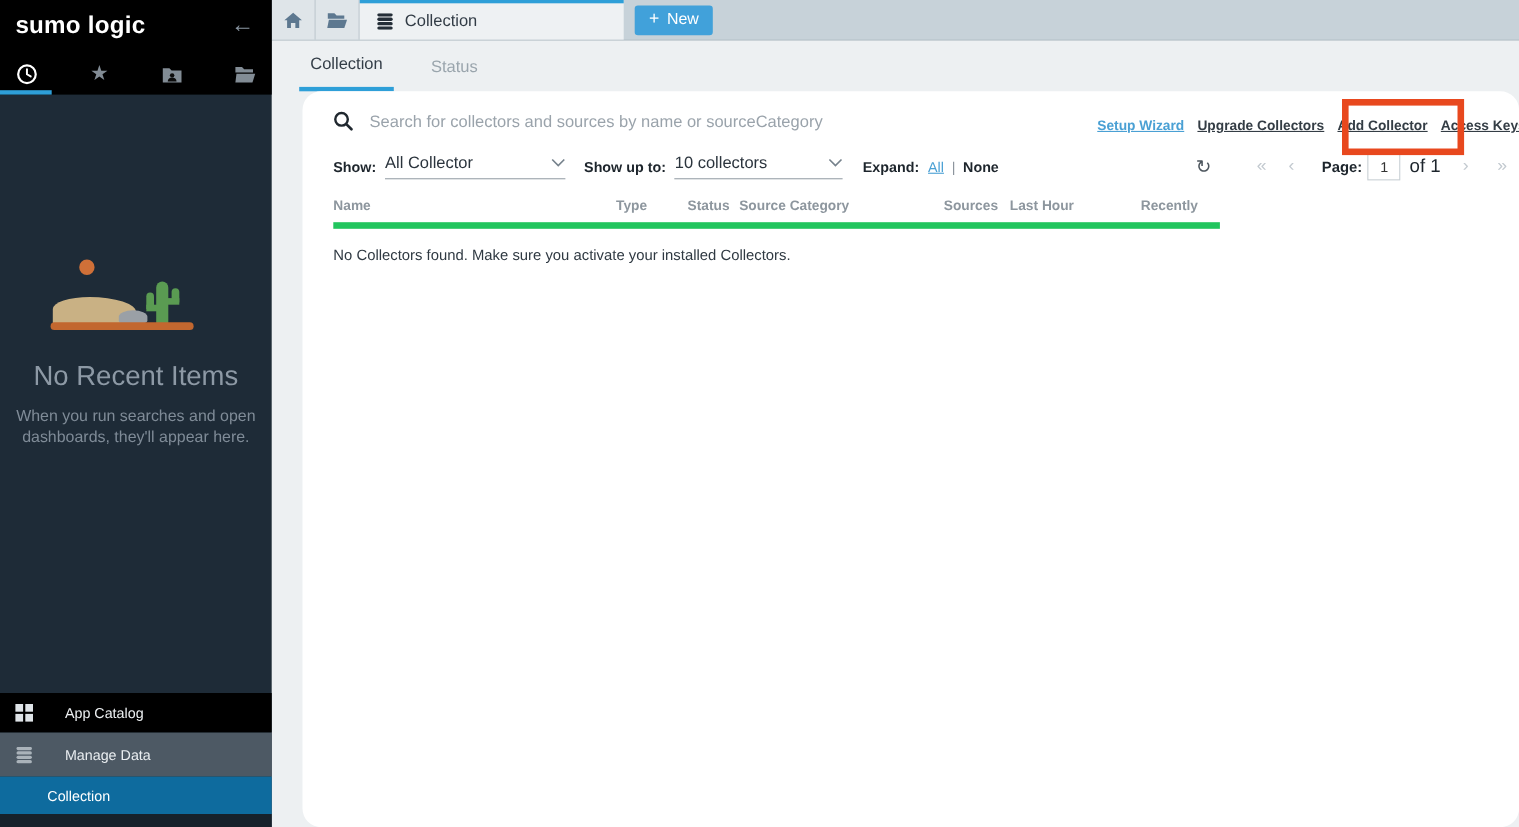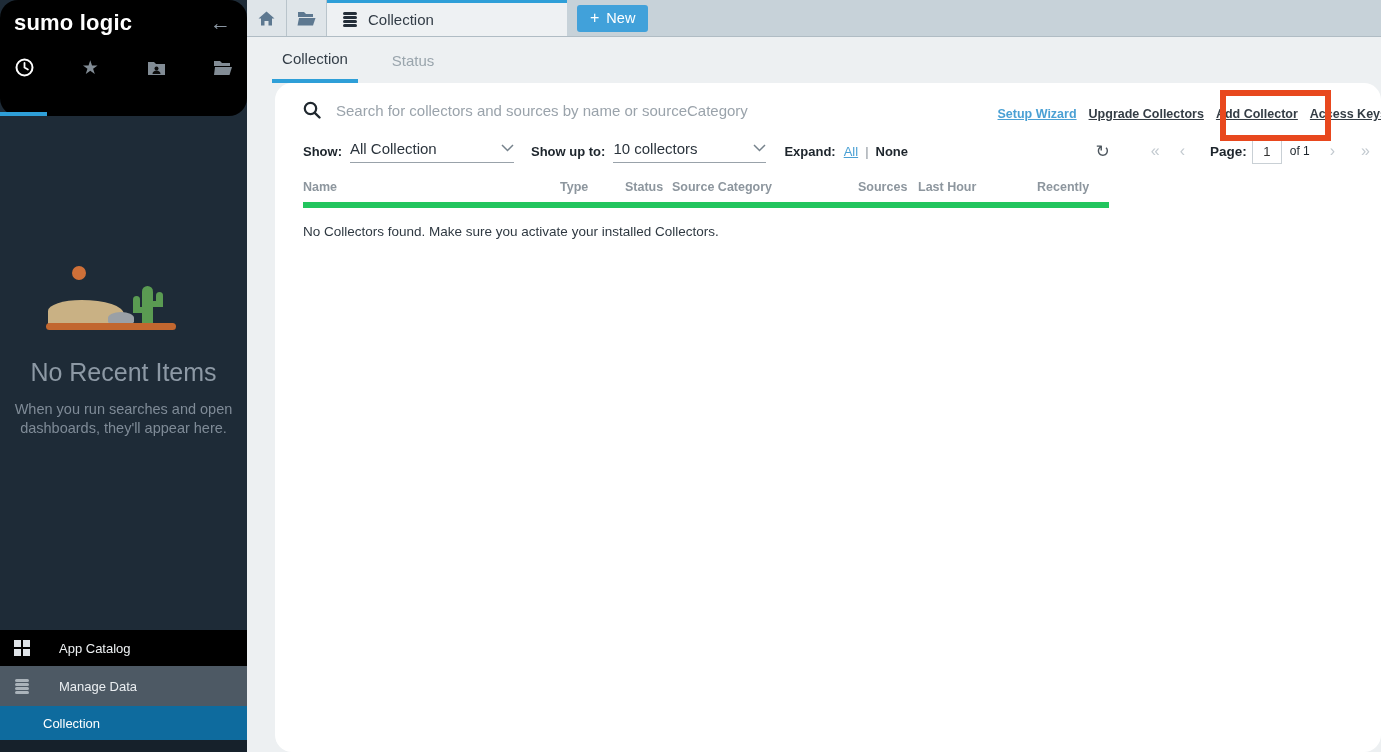--- a/index.html
+++ b/index.html
@@ -1,21 +1,21 @@
 <!DOCTYPE html>
 <html><head>
 <meta charset="utf-8">
 <style>
   * { margin:0; padding:0; box-sizing:border-box; }
   html,body { width:1381px; height:752px; font-family:"Liberation Sans", sans-serif; overflow:hidden; background:#edf0f2; }
   .app { position:relative; width:1381px; height:752px; display:flex; }
 
   
   .sidebar { width:247px; min-width:247px; height:752px; background:#1e2b37; display:flex; flex-direction:column; position:relative; }
-  .sb-header { height:116px; background:#000; position:relative;border-radius:18px; }
+  .sb-header { height:86px; background:#000; position:relative; }
   .logo-row { height:45px; display:flex; align-items:center; justify-content:space-between; padding:0 16px 0 14px; }
   .logo { color:#fff; font-size:22px; font-weight:700; letter-spacing:.2px; }
   .back-arrow { color:#8a96a2; font-size:21px; line-height:1; cursor:pointer; }
   .icons-row { height:45px; display:flex; align-items:center; justify-content:space-between; padding:0 14px; }
   .nav-ico { width:20px; height:20px; display:flex; align-items:center; justify-content:center; color:#828c95; cursor:pointer; }
   .star-glyph { font-size:19px; line-height:1; color:#828c95; }
   .active-bar { position:absolute; left:0; bottom:0; width:47px; height:4px; background:#2e9fd8; }
 
   .recent-dd { margin:16px 14px 0 14px; padding-bottom:13px; border-bottom:1px solid #57626d; display:flex; align-items:center; justify-content:space-between; cursor:pointer; }
   .recent-dd-label { color:#e2e8ed; font-size:15px; }
@@ -82,21 +82,21 @@
   .chev { margin-top:4px; }
   .expand-all { font-size:13px; color:#4aa0d4; text-decoration:underline; cursor:pointer; }
   .expand-pipe { font-size:13px; color:#8a939b; margin:0 7px; }
   .expand-none { font-size:13px; font-weight:600; color:#1d252c; cursor:pointer; }
   .pager { position:absolute; right:0; top:0; height:30px; display:flex; align-items:center; }
   .refresh { font-size:17px; color:#4d565e; margin-right:41px; cursor:pointer; }
   .pg-arrow { font-size:16px; color:#c3cad0; cursor:default; }
   .pg-first { margin-right:20px; } .pg-prev { margin-right:25px; }
   .pg-label { font-size:13.5px; font-weight:600; color:#1d252c; margin-right:5px; }
   .pg-input { width:30px; height:25px; border:1px solid #c9d0d5; text-align:center; font-size:13px; color:#333; margin-right:8px; font-family:inherit; outline:none; }
-  .pg-of { font-size:12px; color:#1d252c; margin-right:20px; }
+  .pg-of { font-size:17px; color:#1d252c; margin-right:20px; }
   .pg-next { margin-right:26px; } .pg-last { margin-right:11px; }
 
   .table-head { display:flex; margin:14px 0 0 28px; width:806px; padding-bottom:8px; border-bottom:6px solid #22c55e; color:#8d969e; font-size:12.5px; font-weight:600; }
   .th-name { width:257px; } .th-type { width:65px; } .th-status { width:47px; }
   .th-sc { width:186px; } .th-sources { width:60px; } .th-lasthour { width:119px; } .th-messages { flex:1; }
   .empty-row { margin:16px 0 0 28px; font-size:13.5px; color:#2f3942; }
 
   svg { display:block; }
 </style>
 </head>
@@ -232,21 +232,21 @@
           <a class="blue">Setup Wizard</a>
           <a>Upgrade Collectors</a>
           <a>Add Collector</a>
           <a>Access Keys</a>
         </div>
         <div class="red-box"></div>
 
         <div class="controls">
           <span class="ctl-label">Show:</span>
           <div class="select-box sel-show">
-            <span class="val">All Collection</span>
+            <span class="val">All Collector</span>
             <svg class="chev" width="13" height="8" viewBox="0 0 13 8">
                 <path d="M1 1 L6.5 6.5 L12 1" fill="none" stroke="#76828c" stroke-width="1.5"></path>
               </svg>
           </div>
           <span class="ctl-label">Show up to:</span>
           <div class="select-box sel-count">
             <span class="val">10 collectors</span>
             <svg class="chev" width="13" height="8" viewBox="0 0 13 8">
                 <path d="M1 1 L6.5 6.5 L12 1" fill="none" stroke="#76828c" stroke-width="1.5"></path>
               </svg>

